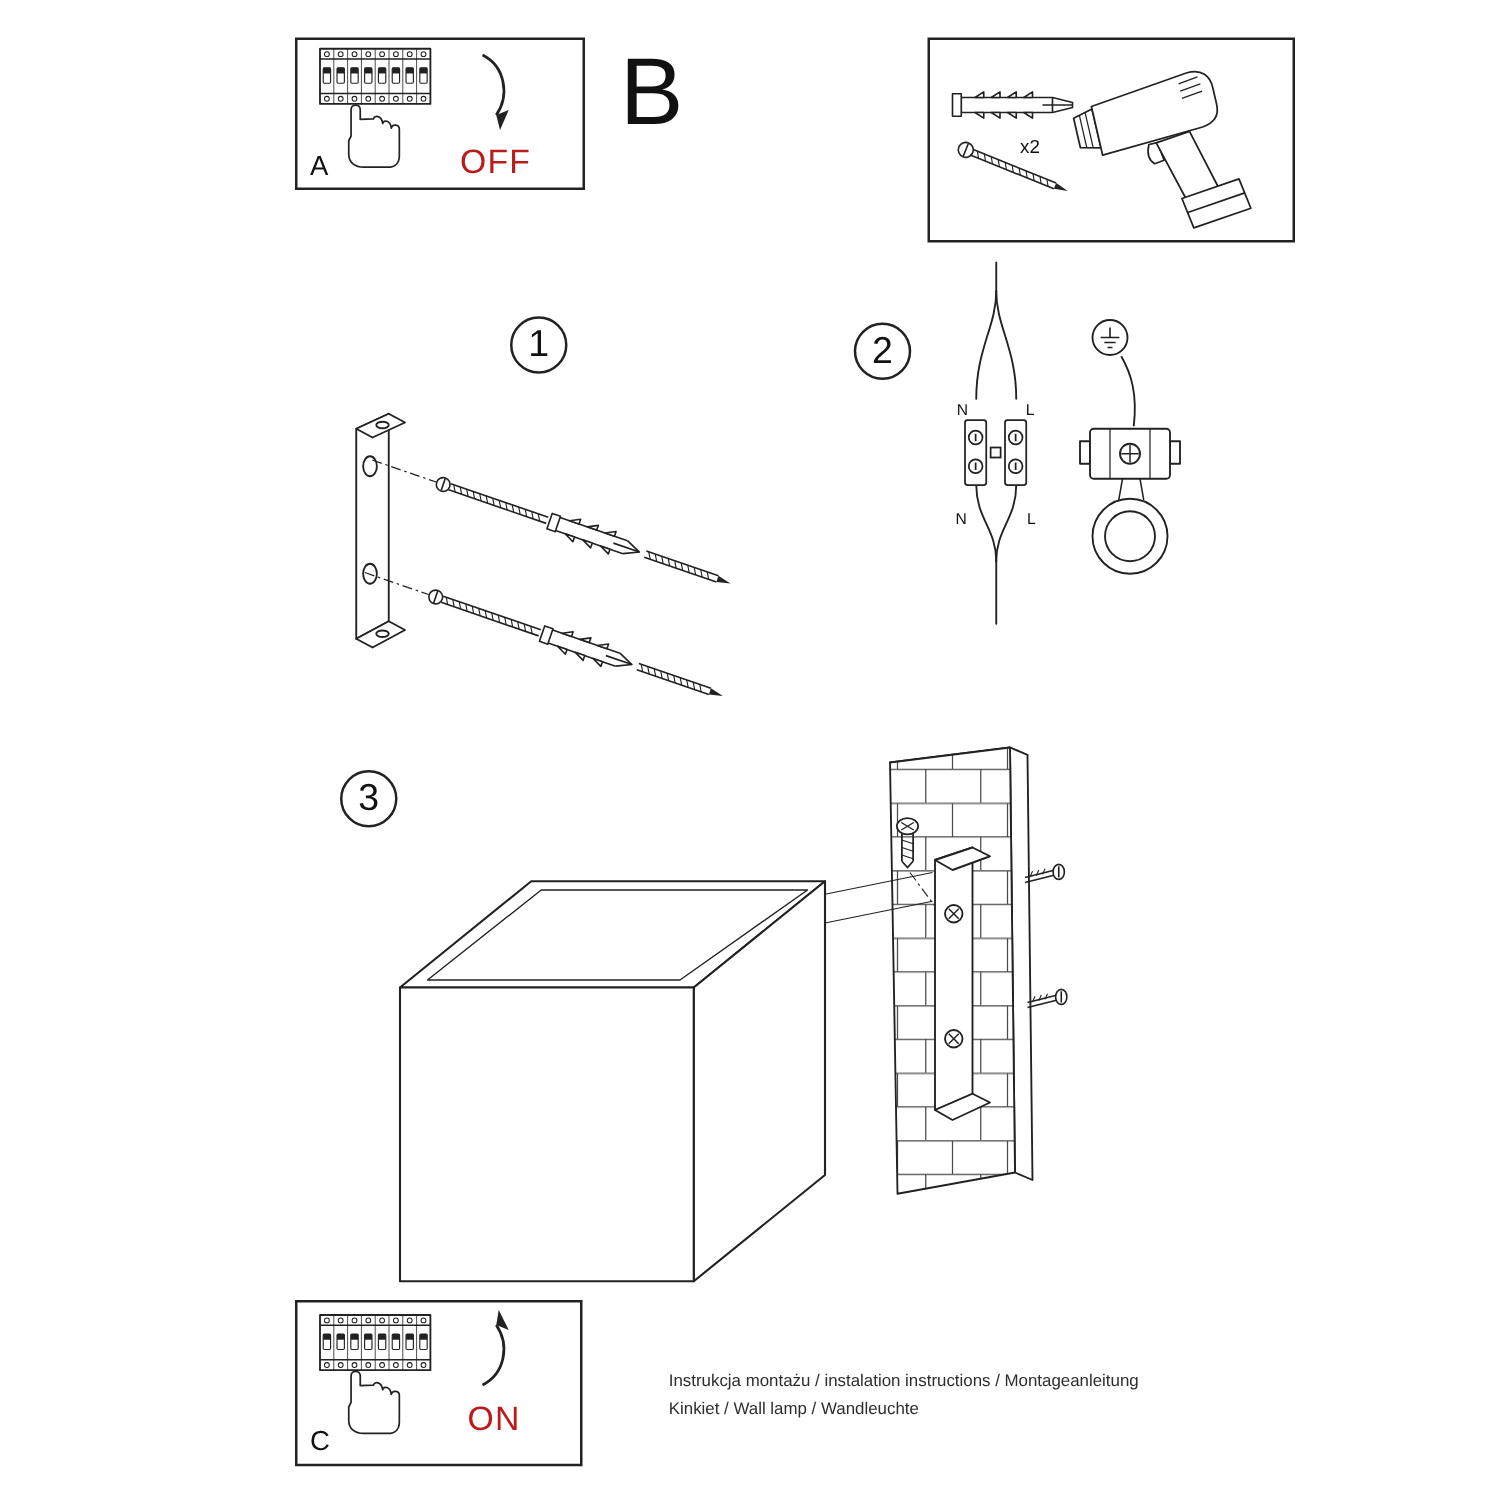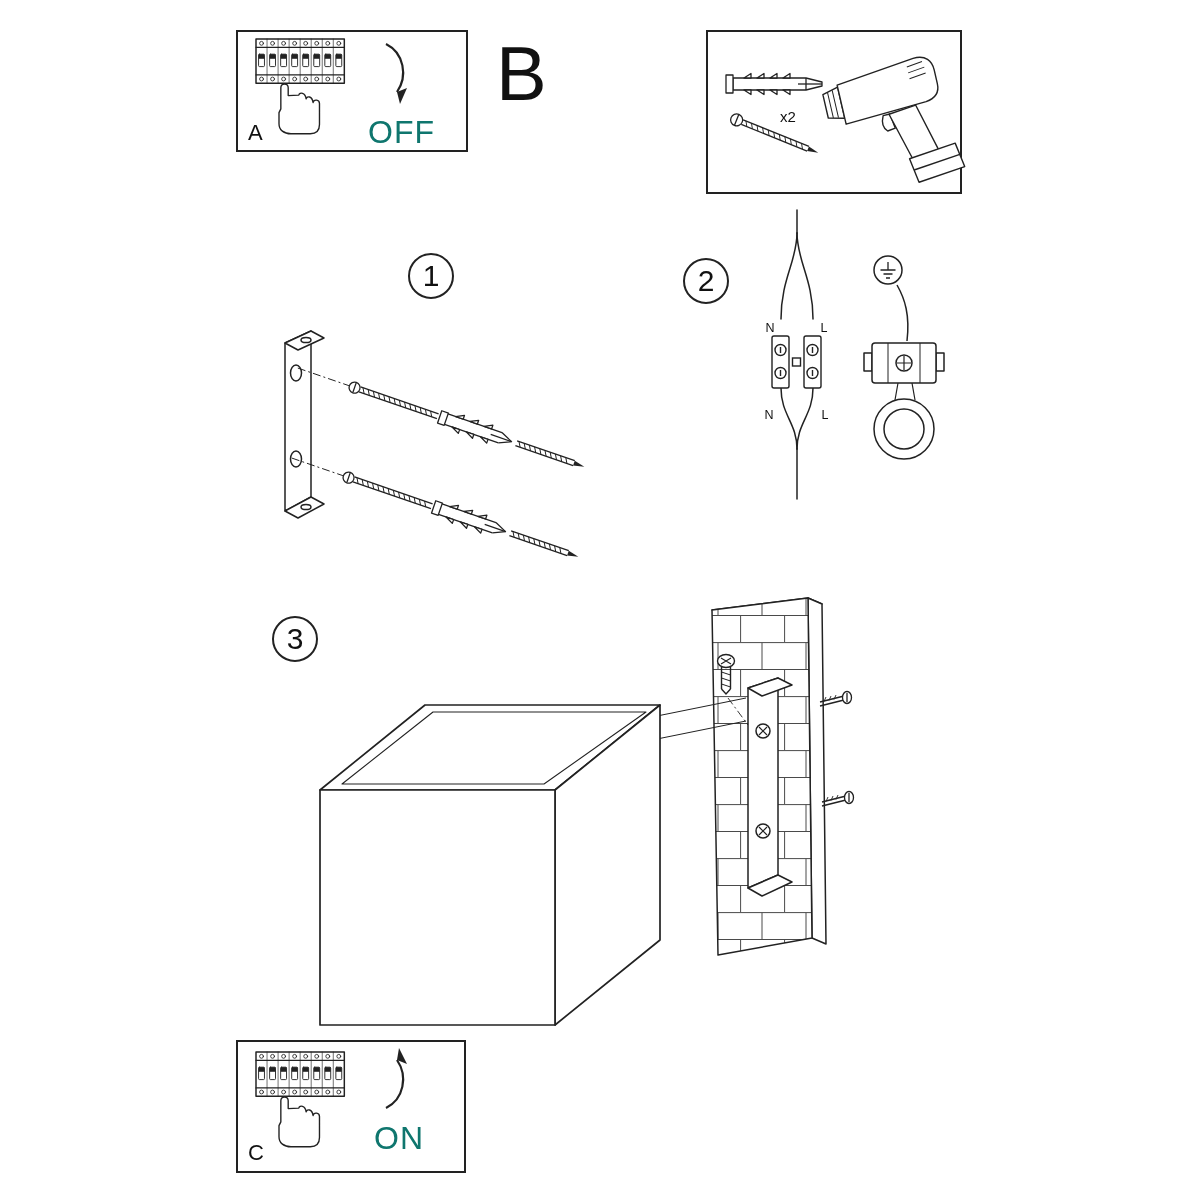--- a/index.html
+++ b/index.html
@@ -3,21 +3,21 @@
 <meta charset="utf-8">
 <style>
   * { margin:0; padding:0; box-sizing:border-box; }
   html,body { background:#ffffff; }
   .page {
     position:relative; width:1200px; height:1200px; background:#ffffff;
     font-family:"Liberation Sans", sans-serif; color:#222; overflow:hidden;
   }
   .frame { position:absolute; border:2px solid #222; background:#fff; }
   .corner-label { position:absolute; font-size:22px; color:#111; }
-  .action-label { position:absolute; font-size:32px; font-weight:500; letter-spacing:1px; color:#0f766e; }
+  .action-label { position:absolute; font-size:27px; font-weight:500; letter-spacing:1px; color:#b91c1c; }
   .step-badge {
     position:absolute; width:46px; height:46px; border:2px solid #222; border-radius:50%;
     display:flex; align-items:center; justify-content:center; font-size:30px; color:#111; background:#fff;
   }
   .big-letter { position:absolute; font-size:76px; line-height:1; color:#111; font-weight:400; }
   .footer { position:absolute; font-size:13.5px; line-height:22px; color:#2d2d2d; }
   .abs { position:absolute; }
   svg { display:block; }
   svg text { font-family:"Liberation Sans", sans-serif; fill:#111; }
 </style>
@@ -100,21 +100,21 @@
         <path d="M148,12 C166,21 170,44 159,60"></path>
         <polygon points="159,60 169,56 162,72" fill="#222" stroke="none"></polygon>
       </g>
     </svg>
     <div class="corner-label" style="left:10px; top:88px;">A</div>
     <div class="action-label" style="left:130px; top:82px;">OFF</div>
   </div>
 
   <div class="big-letter" style="left:496px; top:36px;">B</div>
 
-  <div class="frame" style="left:706px; top:30px; width:256px; height:164px;text-align:right;">
+  <div class="frame" style="left:742px; top:30px; width:294px; height:164px;text-align:right;">
     <svg width="266" height="160" viewBox="0 0 266 160">
       <g transform="translate(18,38)" stroke="#222" fill="#fff" stroke-width="1.3" stroke-linejoin="round">
         <path d="M7,8 L80,8 L96,12 L96,16 L80,20 L7,20 Z"></path>
         <rect x="0" y="5" width="7" height="18"></rect>
         <path d="M18,8 L25,3.5 L25,8 Z M31,8 L38,3.5 L38,8 Z M44,8 L51,3.5 L51,8 Z M57,8 L64,3.5 L64,8 Z"></path>
         <path d="M18,20 L25,24.5 L25,20 Z M31,20 L38,24.5 L38,20 Z M44,20 L51,24.5 L51,20 Z M57,20 L64,24.5 L64,20 Z"></path>
         <line x1="72" y1="14" x2="96" y2="14"></line>
         <line x1="80" y1="8" x2="80" y2="20"></line>
       </g>
       <text x="72" y="90" font-size="15">x2</text>
@@ -260,15 +260,17 @@
       <g stroke="#222" fill="none" stroke-width="2.2">
         <path d="M148,66 C166,57 170,34 159,18"></path>
         <polygon points="159,18 169,22 161,6" fill="#222" stroke="none"></polygon>
       </g>
     </svg>
     <div class="corner-label" style="left:10px; top:98px;">C</div>
     <div class="action-label" style="left:136px; top:78px;">ON</div>
   </div>
 
   <div class="footer" style="left:535px; top:1094px;">
+    <div>Instrukcja montażu / instalation instructions / Montageanleitung</div>
+    <div>Kinkiet / Wall lamp / Wandleuchte</div>
   </div>
 
 </div>
 
 </body></html>

